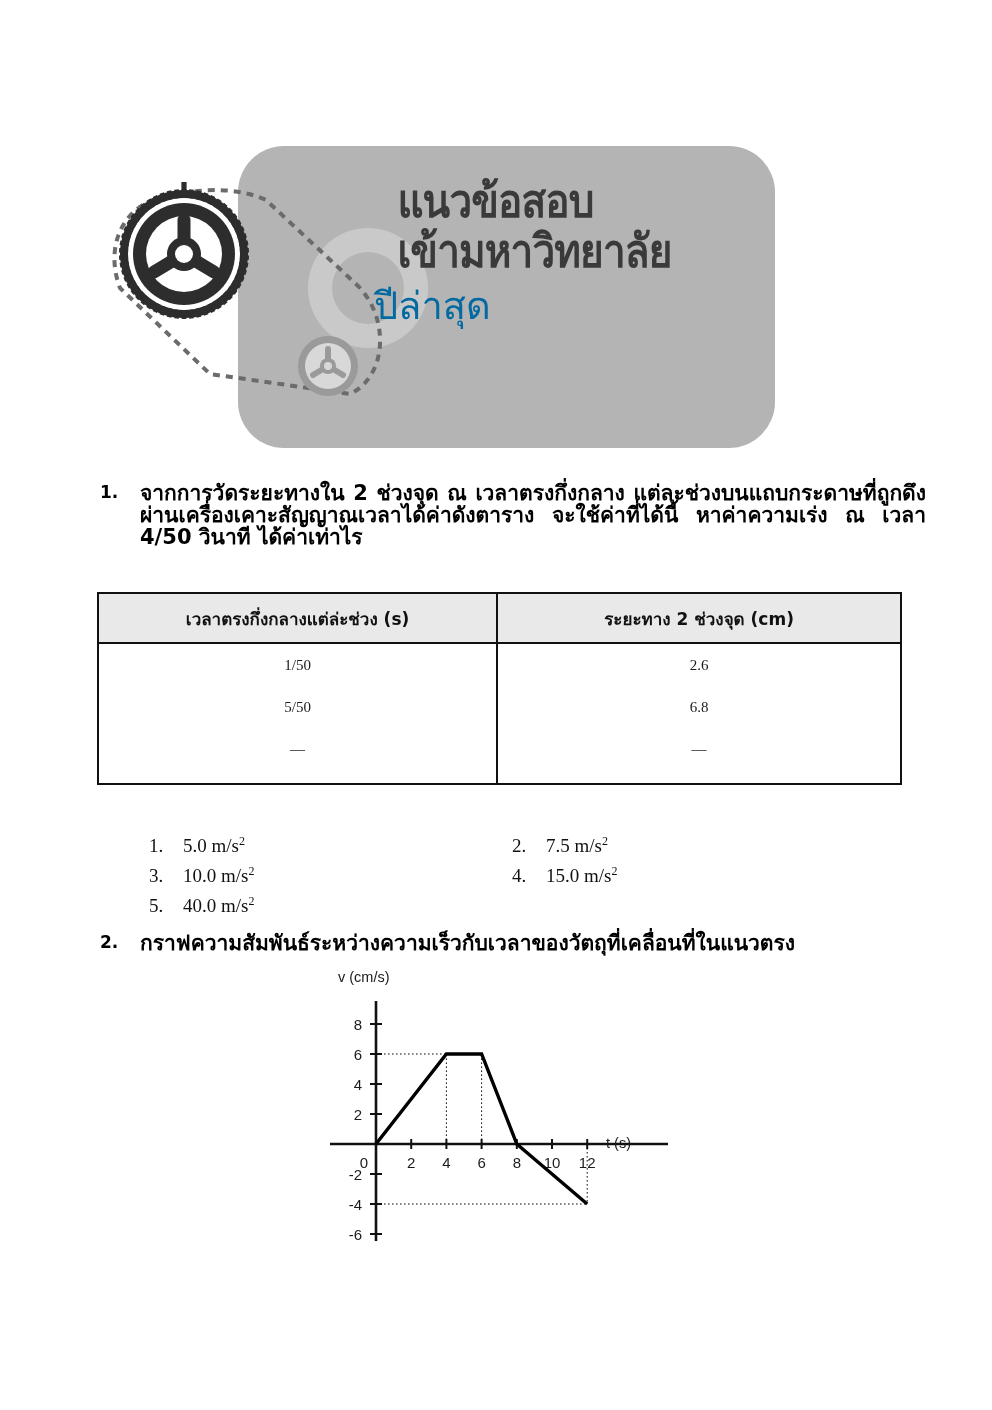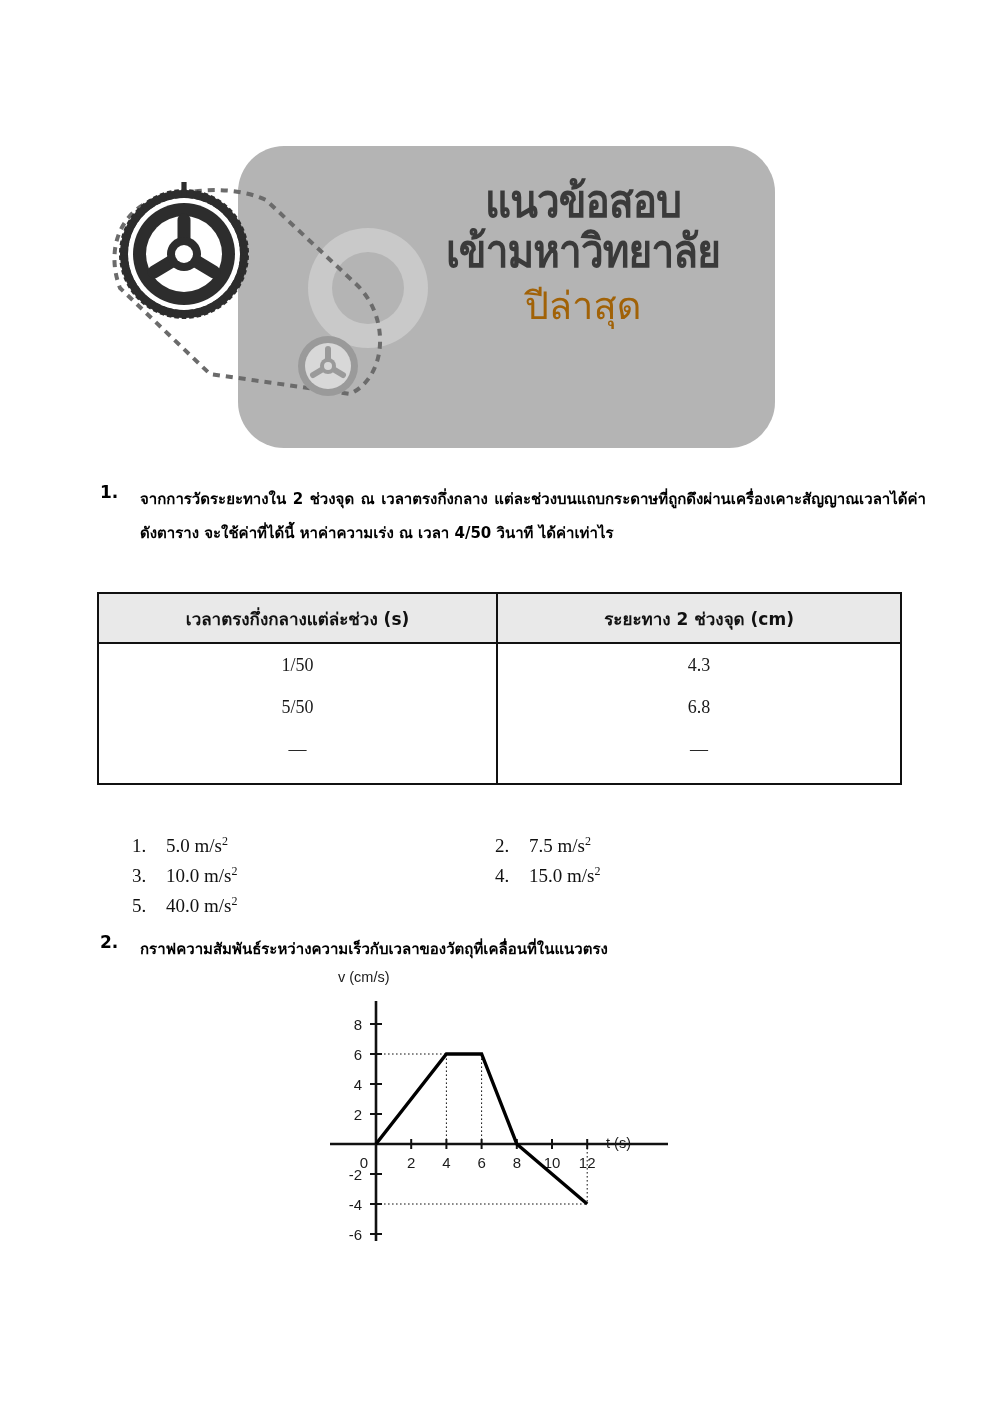--- a/index.html
+++ b/index.html
@@ -28,41 +28,40 @@
     position: absolute;
     left: 0;
     top: 0;
     width: 100%;
     height: 100%;
     background: #b4b4b4;
     border-radius: 46px;
   }
   #banner-title-block {
     position: absolute;
-    left: 150px;
+    left: 136px;
     top: 30px;
     width: 390px;
-    text-align: center;
   }
   .banner-line-1, .banner-line-2 {
     font-family: "DejaVu Sans", sans-serif;
     font-weight: bold;
     font-size: 46px;
     line-height: 50px;
     color: #3a3a3a;
     letter-spacing: -1px;
     transform: scaleX(0.88);
     transform-origin: center;
     white-space: nowrap;
   }
   .banner-line-3 {
     font-family: "DejaVu Sans", sans-serif;
     font-size: 38px;
     line-height: 60px;
-    color: #a16207;
+    color: #0369a1;
     white-space: nowrap;
   }
 
   
   #gear-graphic {
     position: absolute;
     left: -140px;
     top: 30px;
     width: 320px;
     height: 260px;
@@ -78,22 +77,22 @@
     font-family: "DejaVu Sans", sans-serif;
     font-weight: bold;
     font-size: 17px;
     width: 40px;
     flex: none;
     padding-left: 4px;
   }
   .q-body {
     font-family: "DejaVu Sans", sans-serif;
     font-weight: bold;
-    font-size: 15px;
-    line-height: 34px;
+    font-size: 21px;
+    line-height: 22px;
     text-align: justify;
   }
   #question-1 { left: 96px; top: 482px; width: 830px; }
   #question-1 .q-body { width: 790px; }
   #question-2 { left: 96px; top: 932px; width: 830px; }
 
   
   #data-table {
     position: absolute;
     left: 97px;
@@ -110,41 +109,42 @@
     font-weight: bold;
     font-size: 17px;
     color: #111;
   }
   #data-table td {
     border-left: 2px solid #111111;
     border-right: 2px solid #111111;
     height: 40px;
     text-align: center;
     font-family: "Liberation Serif", serif;
-    font-size: 18px;
+    font-size: 15px;
     color: #1a1a1a;
   }
   #data-table tr.last-body-row td { padding-bottom: 14px; }
   #data-table tr.last-body-row td { border-bottom: 2px solid #111111; }
   .col-a { width: 400px; }
   .col-b { width: 405px; }
 
   
   #choices {
     position: absolute;
     left: 132px;
     top: 834px;
     width: 700px;
   }
   .choice {
     position: absolute;
     font-family: "Liberation Serif", serif;
     font-size: 19px;
     color: #111;
     white-space: nowrap;
+    margin-left: 17px;
   }
   .choice .ch-num { display: inline-block; width: 34px; }
   .choice sup { font-size: 12px; vertical-align: super; }
   .ch-r1 { top: 0px; }
   .ch-r2 { top: 30px; }
   .ch-r3 { top: 60px; }
   .ch-c1 { left: 0px; }
   .ch-c2 { left: 363px; }
 
   
@@ -291,21 +291,21 @@
 <table id="data-table">
   <thead>
     <tr>
       <th class="col-a">เวลาตรงกึ่งกลางแต่ล่ะช่วง (s)</th>
       <th class="col-b">ระยะทาง 2 ช่วงจุด (cm)</th>
     </tr>
   </thead>
   <tbody>
     <tr>
       <td>1/50</td>
-      <td>4.3</td>
+      <td>2.6</td>
     </tr>
     <tr>
       <td>5/50</td>
       <td>6.8</td>
     </tr>
     <tr class="last-body-row">
       <td>—</td>
       <td>—</td>
     </tr>
   </tbody>

